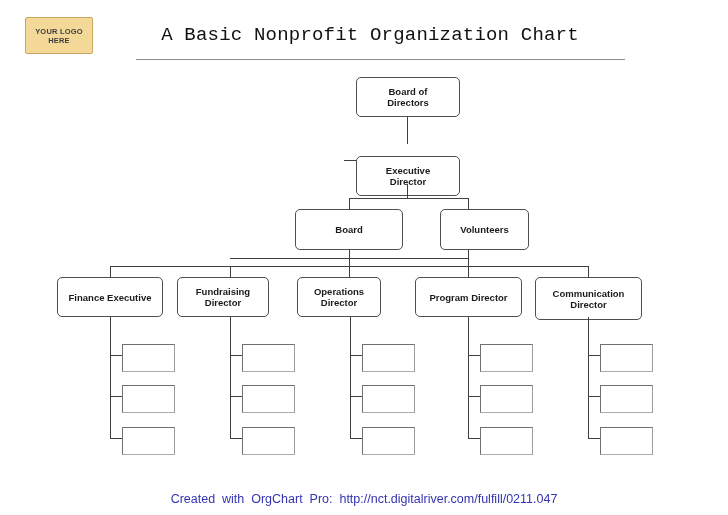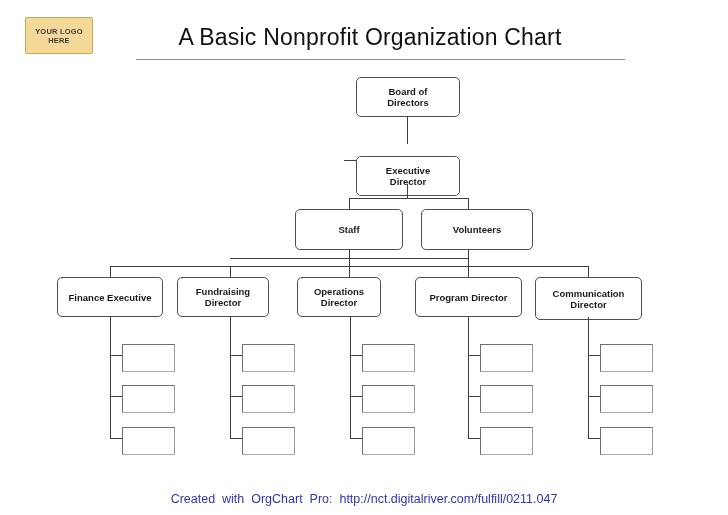--- a/index.html
+++ b/index.html
@@ -9,21 +9,21 @@
   }
   .logo {
     position:absolute; left:25px; top:17px; width:68px; height:37px;
     background:#F3D898; border:1px solid #C9A75F; border-radius:2px;
     display:flex; flex-direction:column; align-items:center; justify-content:center;
     font-size:7.5px; font-weight:bold; color:#3f3f3f; line-height:9px; letter-spacing:0.2px;
     box-sizing:border-box; text-align:center;
   }
   .title {
     position:absolute; left:135px; top:24px; width:470px; text-align:center;
-    font-size:23px; color:#111111; letter-spacing:0.2px;
+    font-size:19px; color:#111111; letter-spacing:0.2px;font-family:Liberation Mono, monospace;
   }
   .title-rule { position:absolute; left:136px; top:59px; width:489px; height:1px; background:#8c8c8c; }
   .node {
     position:absolute; background:#ffffff; border:1.5px solid #4f4f4f; border-radius:5px;
     display:flex; flex-direction:column; align-items:center; justify-content:center;
     font-weight:bold; font-size:9.5px; line-height:11px; color:#1a1a1a;
     text-align:center; box-sizing:border-box;
   }
   .pbox {
     position:absolute; width:53px; height:28px; background:#ffffff;
@@ -51,23 +51,23 @@
 
   <div class="node" style="left:356px;top:77px;width:104px;height:40px">
     <span>Board of</span>
     <span>Directors</span>
   </div>
   <div class="node" style="left:356px;top:156px;width:104px;height:40px">
     <span>Executive</span>
     <span>Director</span>
   </div>
   <div class="node" style="left:295px;top:209px;width:108px;height:41px">
-    <span>Staff</span>
+    <span>Board</span>
   </div>
-  <div class="node" style="left:421px;top:209px;width:112px;height:41px">
+  <div class="node" style="left:440px;top:209px;width:89px;height:41px">
     <span>Volunteers</span>
   </div>
   <div class="node" style="left:57px;top:277px;width:106px;height:40px">
     <span>Finance Executive</span>
   </div>
   <div class="node" style="left:177px;top:277px;width:92px;height:40px">
     <span>Fundraising</span>
     <span>Director</span>
   </div>
   <div class="node" style="left:297px;top:277px;width:84px;height:40px">

